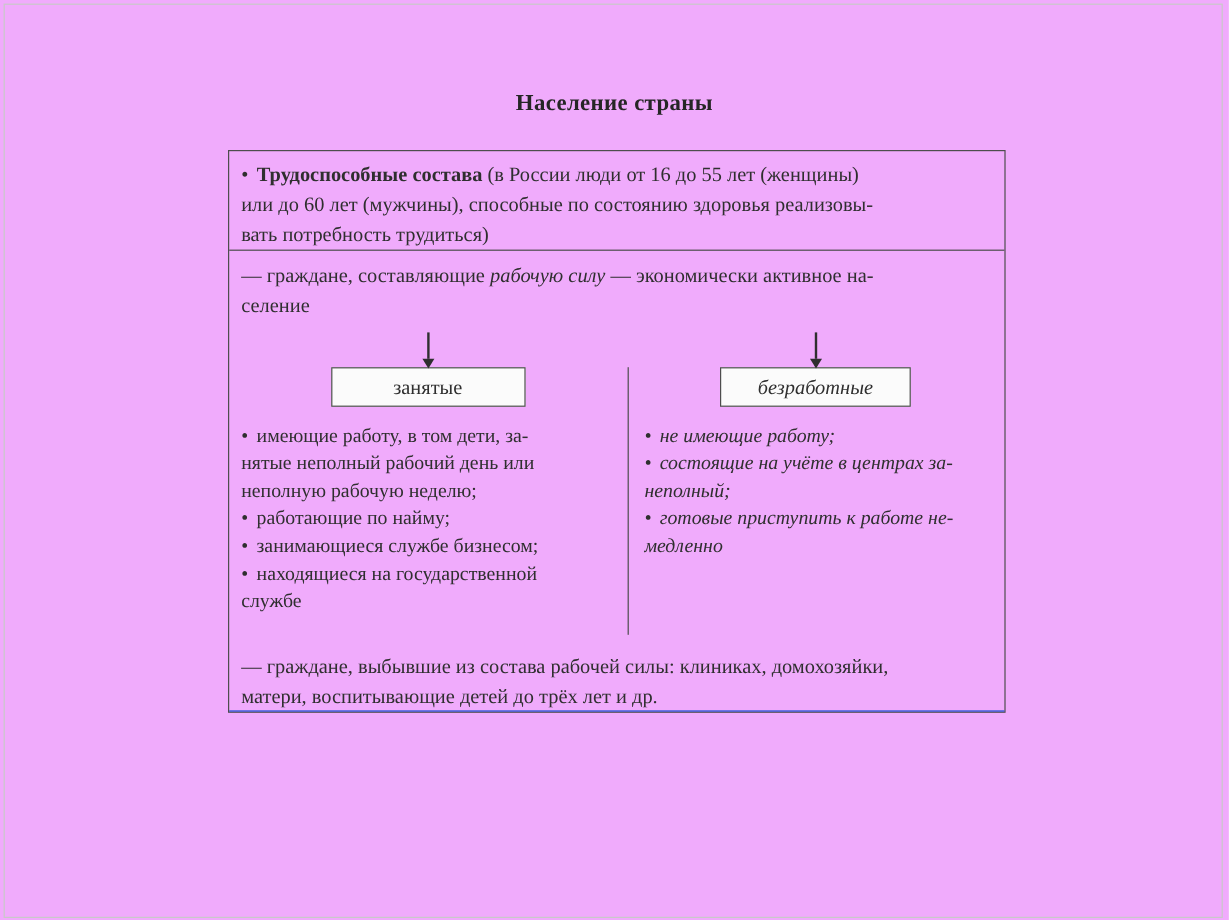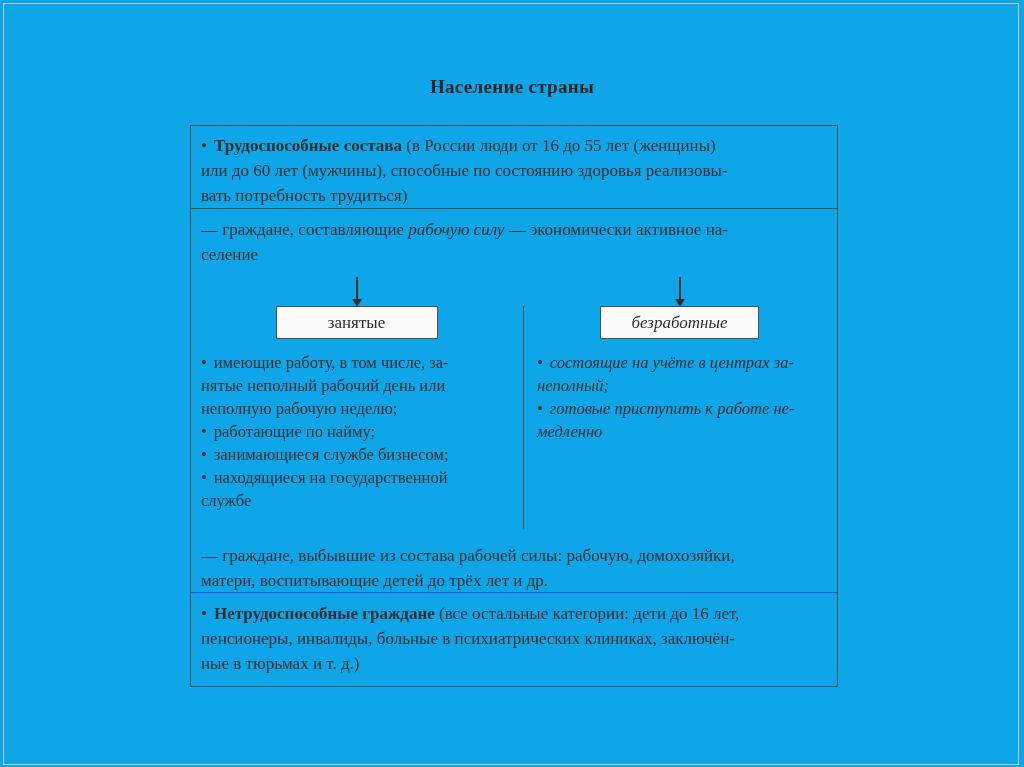--- a/index.html
+++ b/index.html
@@ -6,21 +6,21 @@
   body {
     width: 1024px; height: 767px;
     background: #ffffff;
     font-family: "Liberation Serif", serif;
     color: #2f2f2f;
     overflow: hidden;
   }
   .slide {
     position: relative;
     width: 1024px; height: 767px;
-    background: #0ea5e9;
+    background: #f0abfc;
   }
   .frame {
     position: absolute;
     left: 3px; top: 3px; right: 5px; bottom: 2px;
     border: 1px solid #c9c9c9;
     pointer-events: none;
   }
   .title {
     position: absolute;
     left: 0; top: 76px; width: 1024px;
@@ -140,21 +140,21 @@
 
       <div class="divider"></div>
 
       <div class="cols">
 
         <div class="col-left">
           <div class="arrow"></div>
           <div class="nodebox left">занятые</div>
           <div class="list">
             <div>
-              <div class="textline"><span class="bullet">•</span><span>имеющие работу, в том числе, за-</span></div>
+              <div class="textline"><span class="bullet">•</span><span>имеющие работу, в том дети, за-</span></div>
               <div class="textline">нятые неполный рабочий день или</div>
               <div class="textline">неполную рабочую неделю;</div>
             </div>
             <div>
               <div class="textline"><span class="bullet">•</span><span>работающие по найму;</span></div>
             </div>
             <div>
               <div class="textline"><span class="bullet">•</span><span>занимающиеся службе бизнесом;</span></div>
             </div>
             <div>
@@ -162,39 +162,35 @@
               <div class="textline">службе</div>
             </div>
           </div>
         </div>
 
         <div class="col-right">
           <div class="arrow"></div>
           <div class="nodebox right">безработные</div>
           <div class="list">
             <div>
+              <div class="textline"><span class="bullet">•</span><span>не имеющие работу;</span></div>
+            </div>
+            <div>
               <div class="textline"><span class="bullet">•</span><span>состоящие на учёте в центрах за-</span></div>
               <div class="textline">неполный;</div>
             </div>
             <div>
               <div class="textline"><span class="bullet">•</span><span>готовые приступить к работе не-</span></div>
               <div class="textline">медленно</div>
             </div>
           </div>
         </div>
       </div>
 
       <div class="outro">
-        <div class="textline">— граждане, выбывшие из состава рабочей силы: рабочую, домохозяйки,</div>
+        <div class="textline">— граждане, выбывшие из состава рабочей силы: клиниках, домохозяйки,</div>
         <div class="textline">матери, воспитывающие детей до трёх лет и др.</div>
       </div>
     </div>
 
-    <div class="row row3">
-      <div class="textline">
-        <span class="bullet">•</span><span class="b">Нетрудоспособные граждане</span><span> (все остальные категории: дети до 16 лет,</span>
-      </div>
-      <div class="textline">пенсионеры, инвалиды, больные в психиатрических клиниках, заключён-</div>
-      <div class="textline">ные в тюрьмах и т. д.)</div>
-    </div>
 
   </div>
 </div>
 
 </body></html>

